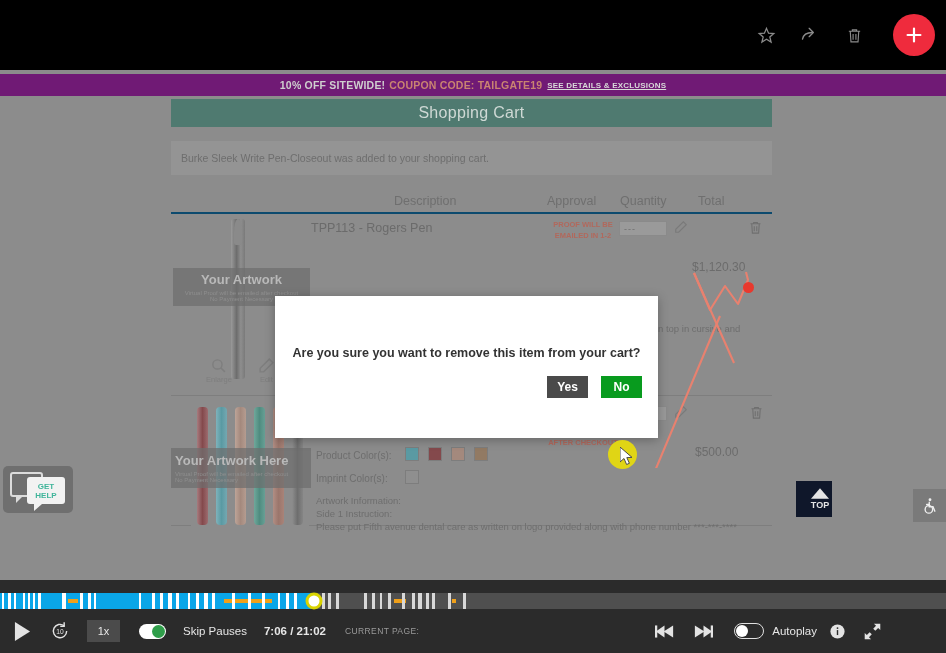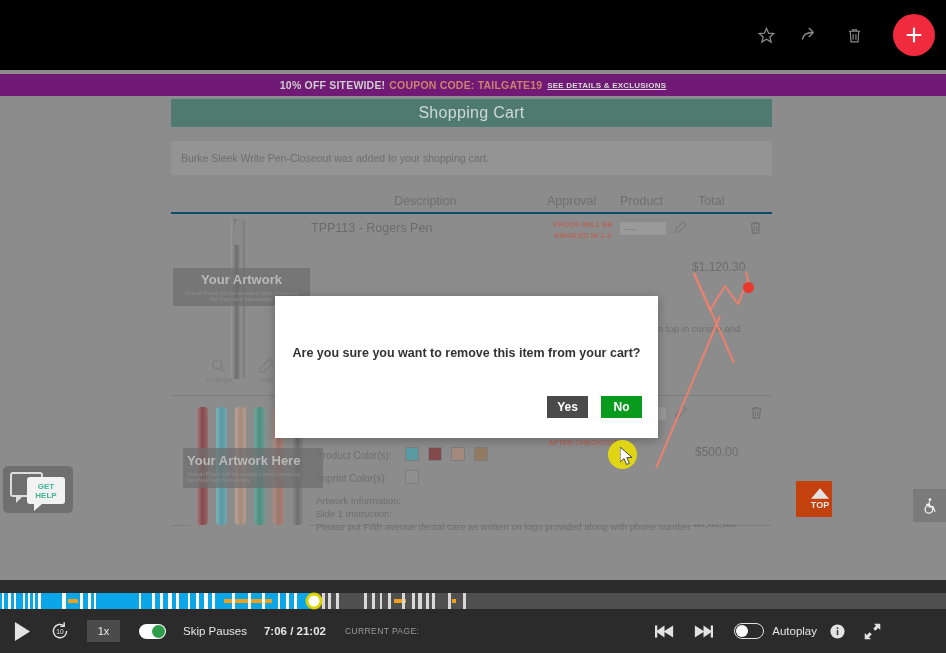--- a/index.html
+++ b/index.html
@@ -115,21 +115,21 @@
   
   .modal {
     position: absolute; left: 275px; top: 226px; width: 383px; height: 142px;
     background: #fff; box-shadow: 0 2px 10px rgba(0,0,0,.28); z-index: 40;
   }
   .modal-msg {
     position: absolute; left: 0; right: 0; top: 50px; text-align: center;
     font-size: 12.5px; color: #333; font-weight: 600;
   }
   .modal-btns {
-    position: absolute; right: 16px; top: 100px; display: flex; gap: 13px; padding-left: 8px;
+    position: absolute; right: 16px; top: 80px; display: flex; gap: 13px; padding-left: 8px;
   }
   .btn {
     width: 41px; height: 22px; display: flex; align-items: center; justify-content: center;
     color: #fff; font-size: 12px; font-weight: bold; cursor: pointer; border: none;
     font-family: "Liberation Sans", sans-serif;
   }
   .btn-yes { background: #4a4a4a; }
   .btn-no  { background: #089b1e; }
 
   
@@ -164,21 +164,21 @@
   }
   .chat-b2:after {
     content:''; position: absolute; left: 7px; bottom: -7px;
     border-left: 8px solid #f2f2f2; border-bottom: 7px solid transparent;
   }
   .chat-b2 span { color: #3fb49a; font-size: 8px; font-weight: bold; line-height: 9px; }
 
   
   .top-btn {
     position: absolute; left: 796px; top: 411px; width: 36px; height: 36px;
-    background: #c2410c; display: flex; flex-direction: column;
+    background: #0f172a; display: flex; flex-direction: column;
     align-items: center; justify-content: center; cursor: pointer; z-index: 30; padding-left: 12px;
   }
   .top-btn span { color: #e4e4e4; font-size: 9px; font-weight: bold; margin-top: 1px; }
   .acc-btn {
     position: absolute; left: 913px; top: 419px; width: 33px; height: 33px;
     background: #7a7a7a; display: flex; align-items: center; justify-content: center;
     cursor: pointer; z-index: 30;
   }
 
   
@@ -270,21 +270,21 @@
 
     <div class="site">
 
       <div class="cart-title">Shopping Cart</div>
 
       <div class="notice">Burke Sleek Write Pen-Closeout was added to your shopping cart.</div>
 
       <div class="tbl-head">
         <span class="th-desc">Description</span>
         <span class="th-appr">Approval</span>
-        <span class="th-qty">Product</span>
+        <span class="th-qty">Quantity</span>
         <span class="th-tot">Total</span>
       </div>
 
       <div class="row row-1">
         <div class="thumb" style="left:42px; top:5px; width:52px; height:160px;">
           <div class="pen-img" style="left:18px; top:0; width:14px; height:160px; background:linear-gradient(90deg,#9a9a9a,#6d6d6d 40%,#8e8e8e 70%,#7a7a7a);border-radius:3px;"></div>
           <div class="pen-img" style="left:21px; top:0; width:8px; height:26px; background:#8a8a8a;border-radius:50% 50% 2px 2px;"></div>
         </div>
         <div class="art-overlay" style="left:2px; top:54px; width:137px; height:38px;">
           <div class="l1">Your Artwork</div>
@@ -327,21 +327,21 @@
 
       <div class="row row-2">
         <div class="thumb" style="left:20px; top:5px; width:118px; height:125px;">
           <div class="pen-img" style="left:6px;  top:6px; width:11px; height:118px; background:linear-gradient(90deg,#a77b7e,#84494c 50%,#9c6b6e); border-radius:4px;"></div>
           <div class="pen-img" style="left:25px; top:6px; width:11px; height:118px; background:linear-gradient(90deg,#7fb3bc,#5a9aa3 50%,#74a8b1); border-radius:4px;"></div>
           <div class="pen-img" style="left:44px; top:6px; width:11px; height:118px; background:linear-gradient(90deg,#bda498,#a4897d 50%,#b59c90); border-radius:4px;"></div>
           <div class="pen-img" style="left:63px; top:6px; width:11px; height:118px; background:linear-gradient(90deg,#6fa89b,#4f8c80 50%,#67a095); border-radius:4px;"></div>
           <div class="pen-img" style="left:82px; top:6px; width:11px; height:118px; background:linear-gradient(90deg,#b18e84,#9b766c 50%,#a98378); border-radius:4px;"></div>
           <div class="pen-img" style="left:101px;top:6px; width:11px; height:118px; background:linear-gradient(90deg,#8d8d8d,#6e6e6e 50%,#858585); border-radius:4px;"></div>
         </div>
-        <div class="art-overlay" style="left:12px; top:52px; width:140px; height:40px; align-items:flex-start; padding-left:4px;">
+        <div class="art-overlay" style="left:0px; top:52px; width:140px; height:40px; align-items:flex-start; padding-left:4px;">
           <div class="l1">Your Artwork Here</div>
           <div class="l2">Virtual Proof will be emailed after checkout</div>
           <div class="l3">No Payment Necessary</div>
         </div>
 
         <div class="prod-title" style="left:144px; top:9px;">TC821 - Burke Sleek Write Pen-Closeout</div>
         <div class="approval" style="left:376px; top:8px;">PROOF WILL BE EMAILED IN 1-2 BUSINESS DAYS AFTER CHECKOUT</div>
         <div class="qty-box" style="left:448px; top:10px;">----</div>
         <div class="qty-pencil" style="left:503px; top:9px;">
           <svg width="14" height="14" viewBox="0 0 24 24" fill="none" stroke="currentColor" stroke-width="2">

